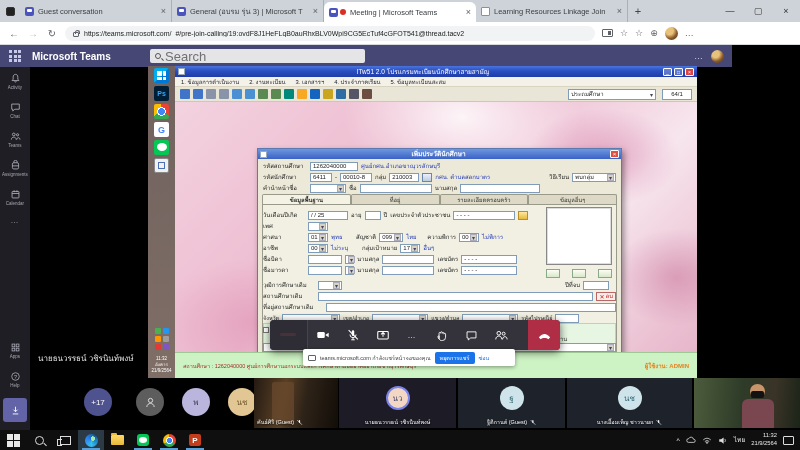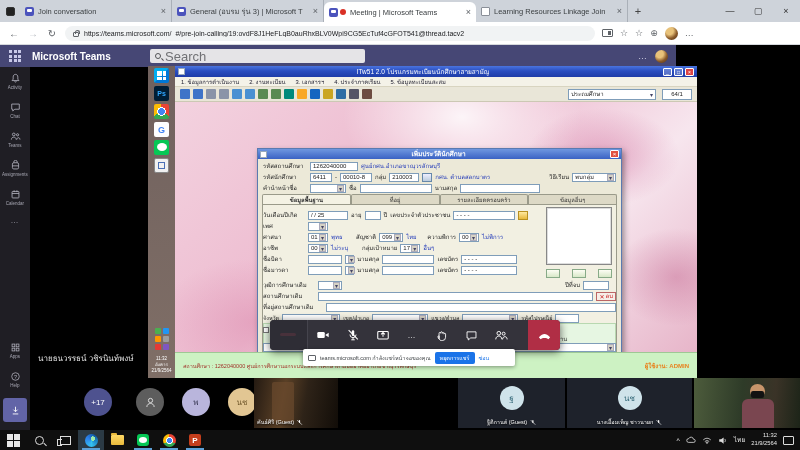--- a/index.html
+++ b/index.html
@@ -30,21 +30,21 @@
   .omnibox { flex:1; height:15px; background:#f1f3f4; border-radius:8px; display:flex; align-items:center; gap:5px; padding:0 8px; max-width:530px; }
   .lock { width:6px; height:5px; border:1px solid #5f6368; border-radius:1px; position:relative; margin-top:2px; }
   .lock:before { content:""; position:absolute; left:0.5px; top:-3px; width:3px; height:3px; border:1px solid #5f6368; border-bottom:none; border-radius:3px 3px 0 0; }
   .url { font-size:7px; color:#202124; white-space:nowrap; overflow:hidden; }
   .bar-ic { font-size:9px; color:#5f6368; }
   .split-ic { width:11px; height:8px; border:1px solid #5f6368; border-radius:1px; position:relative; }
   .split-ic:before { content:""; position:absolute; right:1px; top:1px; bottom:1px; width:3px; background:#5f6368; }
   .avatar-s { width:13px; height:13px; border-radius:50%; background:radial-gradient(circle at 35% 30%,#e8c27a 0 30%,#8a5a2a 60%,#4a3012); }
 
   
-  .teams-header { position:absolute; top:45px; left:0; width:676px; height:22px; background:#464775; display:flex; align-items:center; }
+  .teams-header { position:absolute; top:45px; left:0; width:732px; height:22px; background:#464775; display:flex; align-items:center; }
   .waffle { width:30px; display:grid; grid-template-columns:repeat(3,3px); grid-gap:1.5px; justify-content:center; }
   .waffle i { width:3px; height:3px; background:#c8c9e8; }
   .th-title { color:#fff; font-size:10px; font-weight:bold; margin-left:2px; }
   .t-search { position:absolute; left:150px; width:215px; height:14px; background:#f3f2f1; border-radius:2px; display:flex; align-items:center; padding:0 5px; gap:4px; opacity:.92; }
   .mag { width:6px; height:6px; border:1px solid #555; border-radius:50%; position:relative; flex:none; }
   .mag:after { content:""; position:absolute; left:5px; top:5px; width:3px; height:1px; background:#555; transform:rotate(45deg); }
   .t-search input { border:none; background:transparent; font-size:13px; color:#333; width:100%; outline:none; font-family:inherit; }
   .th-right { margin-left:auto; display:flex; align-items:center; gap:8px; padding-right:8px; }
   .th-more { color:#d0d0e4; font-size:9px; }
 
@@ -186,21 +186,21 @@
 <body>
 
 <div id="screen">
 
   <div class="tabbar">
     <div class="tab-actions">
         <span class="sq"></span>
       </div>
     <div class="tab">
       <span class="favicon fav-teams"></span>
-      <span class="title">Join conversation</span>
+      <span class="title">Guest conversation</span>
       <span class="close">×</span>
     </div>
     <div class="tab">
       <span class="favicon fav-teams"></span>
       <span class="title">General (อบรม รุ่น 3) | Microsoft T</span>
       <span class="close">×</span>
     </div>
     <div class="tab active">
       <span class="favicon fav-teams"></span>
       <span class="rec-dot"></span>
@@ -684,20 +684,26 @@
   <div class="tile" style="left:254px;width:84px;background:linear-gradient(100deg,#241a12,#5a4026 35%,#2e2318 60%,#120d08);">
     <div style="position:absolute;left:18px;top:4px;width:22px;height:40px;background:#6b4a2e;border-radius:2px;opacity:.7"></div>
     <div class="nm">
         <span>คันธ์ศิริ (Guest)</span>
       <svg width="7" height="7" viewBox="0 0 16 16">
           <rect x="6.6" y="2.5" width="2.8" height="6.5" rx="1.4" fill="#fff"></rect>
           <path d="M3 2.5L13.5 13" stroke="#fff" stroke-width="1.5"></path>
         </svg>
     </div>
   </div>
+  <div class="tile" style="left:339px;width:117px;background:#1c1b26;">
+    <div class="circ" style="background:#f2d8c4;border:2px solid #7b83eb;color:#44426b;">นว</div>
+    <div class="nm center">
+        <span>นายธนวรรธน์ วชิรนินท์พงษ์</span>
+      </div>
+  </div>
   <div class="tile" style="left:458px;width:107px;background:#1e222b;">
     <div class="circ" style="background:#cfe3ea;color:#2a6071;">ฐ</div>
     <div class="nm center">
         <span>ฐิติกานต์ (Guest)</span>
       <svg width="7" height="7" viewBox="0 0 16 16">
           <rect x="6.6" y="2.5" width="2.8" height="6.5" rx="1.4" fill="#fff"></rect>
           <path d="M3 2.5L13.5 13" stroke="#fff" stroke-width="1.5"></path>
         </svg>
     </div>
   </div>

